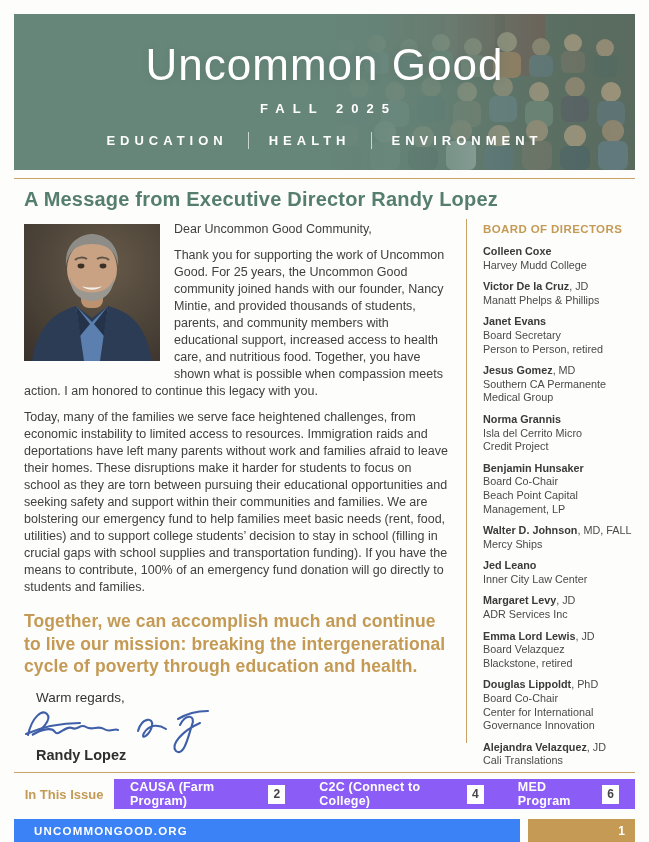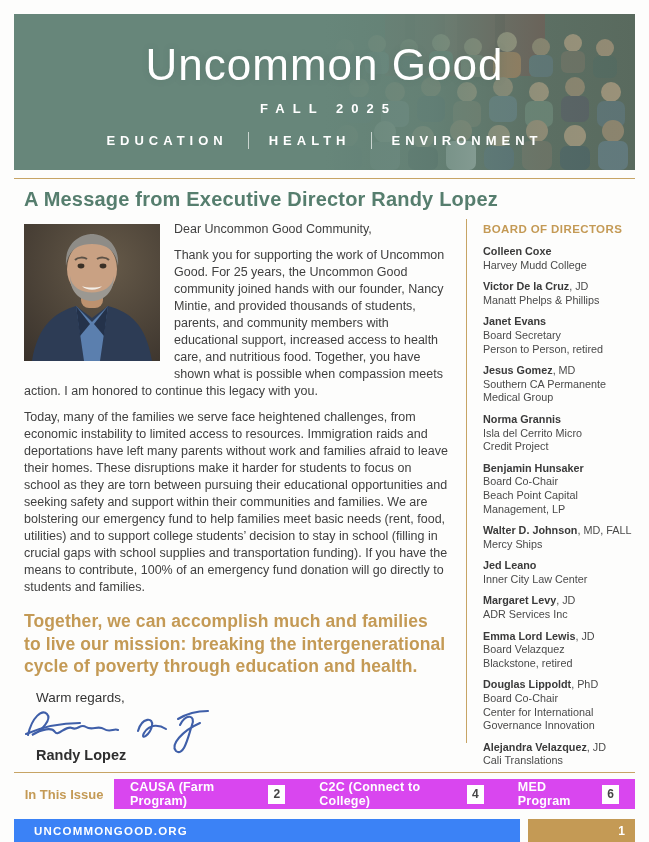--- a/index.html
+++ b/index.html
@@ -75,21 +75,21 @@
   .member-suffix { color: #4a4a4a; }
   .member-org { font-size: 10.8px; line-height: 13.6px; color: #4a4a4a; }
 
   
   .issue-row { display: flex; align-items: stretch; margin-top: 6px; height: 30px; }
   .issue-caption {
     width: 100px; display: flex; align-items: center; justify-content: center;
     color: #c49a55; font-weight: bold; font-size: 13px;
   }
   .issue-bar {
-    flex: 1; background: #d946ef; display: flex; align-items: center;
+    flex: 1; background: #8b5cf6; display: flex; align-items: center;
     padding: 0 16px; gap: 34px;
   }
   .issue-item { display: flex; align-items: center; cursor: pointer; }
   .issue-label { color: #ffffff; font-weight: bold; font-size: 12.5px; letter-spacing: 0.2px; }
   .issue-page {
     margin-left: 9px; background: #ffffff; color: #454545; font-weight: bold;
     font-size: 12px; width: 19px; height: 19px;
     display: inline-flex; align-items: center; justify-content: center;
   }
 
@@ -224,21 +224,21 @@
         <ellipse cx="57" cy="42" rx="3.4" ry="2.4" fill="#3a3026"></ellipse>
         <ellipse cx="79" cy="42" rx="3.4" ry="2.4" fill="#3a3026"></ellipse>
         <path d="M51,36 C54,33 60,33 63,35" stroke="#5d5247" stroke-width="2" fill="none"></path>
         <path d="M73,35 C76,33 82,33 85,36" stroke="#5d5247" stroke-width="2" fill="none"></path>
       </svg>
       <div class="body-text">
         <p class="salutation">Dear Uncommon Good Community,</p>
         <p class="para">Thank you for supporting the work of Uncommon Good. For 25 years, the Uncommon Good community joined hands with our founder, Nancy Mintie, and provided thousands of students, parents, and community members with educational support, increased access to health care, and nutritious food. Together, you have shown what is possible when compassion meets action. I am honored to continue this legacy with you.</p>
         <p class="para">Today, many of the families we serve face heightened challenges, from economic instability to limited access to resources. Immigration raids and deportations have left many parents without work and families afraid to leave their homes. These disruptions make it harder for students to focus on school as they are torn between pursuing their educational opportunities and seeking safety and support within their communities and families. We are bolstering our emergency fund to help families meet basic needs (rent, food, utilities) and to support college students’ decision to stay in school (filling in crucial gaps with school supplies and transportation funding). If you have the means to contribute, 100% of an emergency fund donation will go directly to students and families.</p>
       </div>
-      <p class="pull-quote">Together, we can accomplish much and families to live our mission: breaking the intergenerational cycle of poverty through education and health.</p>
+      <p class="pull-quote">Together, we can accomplish much and continue to live our mission: breaking the intergenerational cycle of poverty through education and health.</p>
       <div class="closing-block">
         <div class="closing-text">Warm regards,</div>
         <svg class="signature-svg" width="210" height="62" viewBox="0 0 210 62">
           <g stroke="#3f5fa9" stroke-width="2.1" fill="none" stroke-linecap="round">
             <path d="M6,34 C10,16 20,8 25,13 C30,18 20,30 10,34 C20,28 30,26 33,31 C36,36 44,24 50,27 C56,30 58,22 64,26 C70,30 76,24 82,28 C88,32 92,27 96,29"></path>
             <path d="M4,33 C20,26 40,22 58,22"></path>
             <path d="M116,30 C120,16 132,16 130,25 C128,34 118,40 122,32 C128,22 138,24 144,28"></path>
             <path d="M158,24 C164,12 174,14 170,24 C166,36 162,56 154,50 C148,44 160,30 178,22"></path>
             <path d="M156,18 C164,13 176,10 186,10"></path>
           </g>

